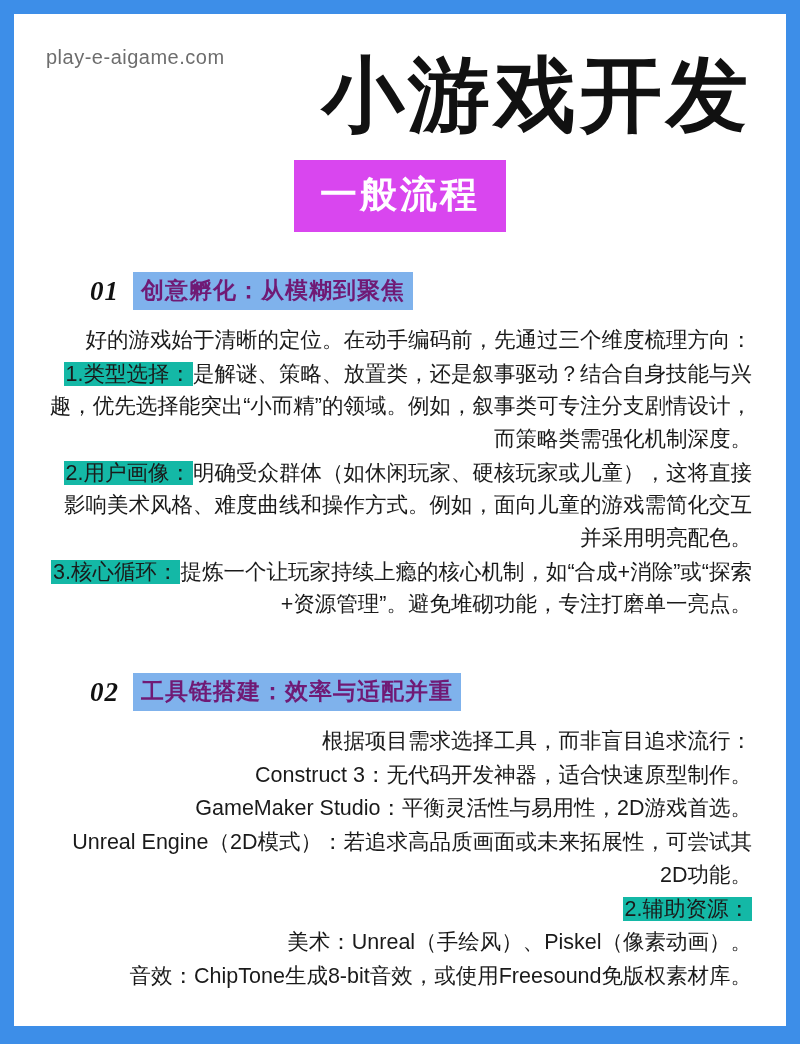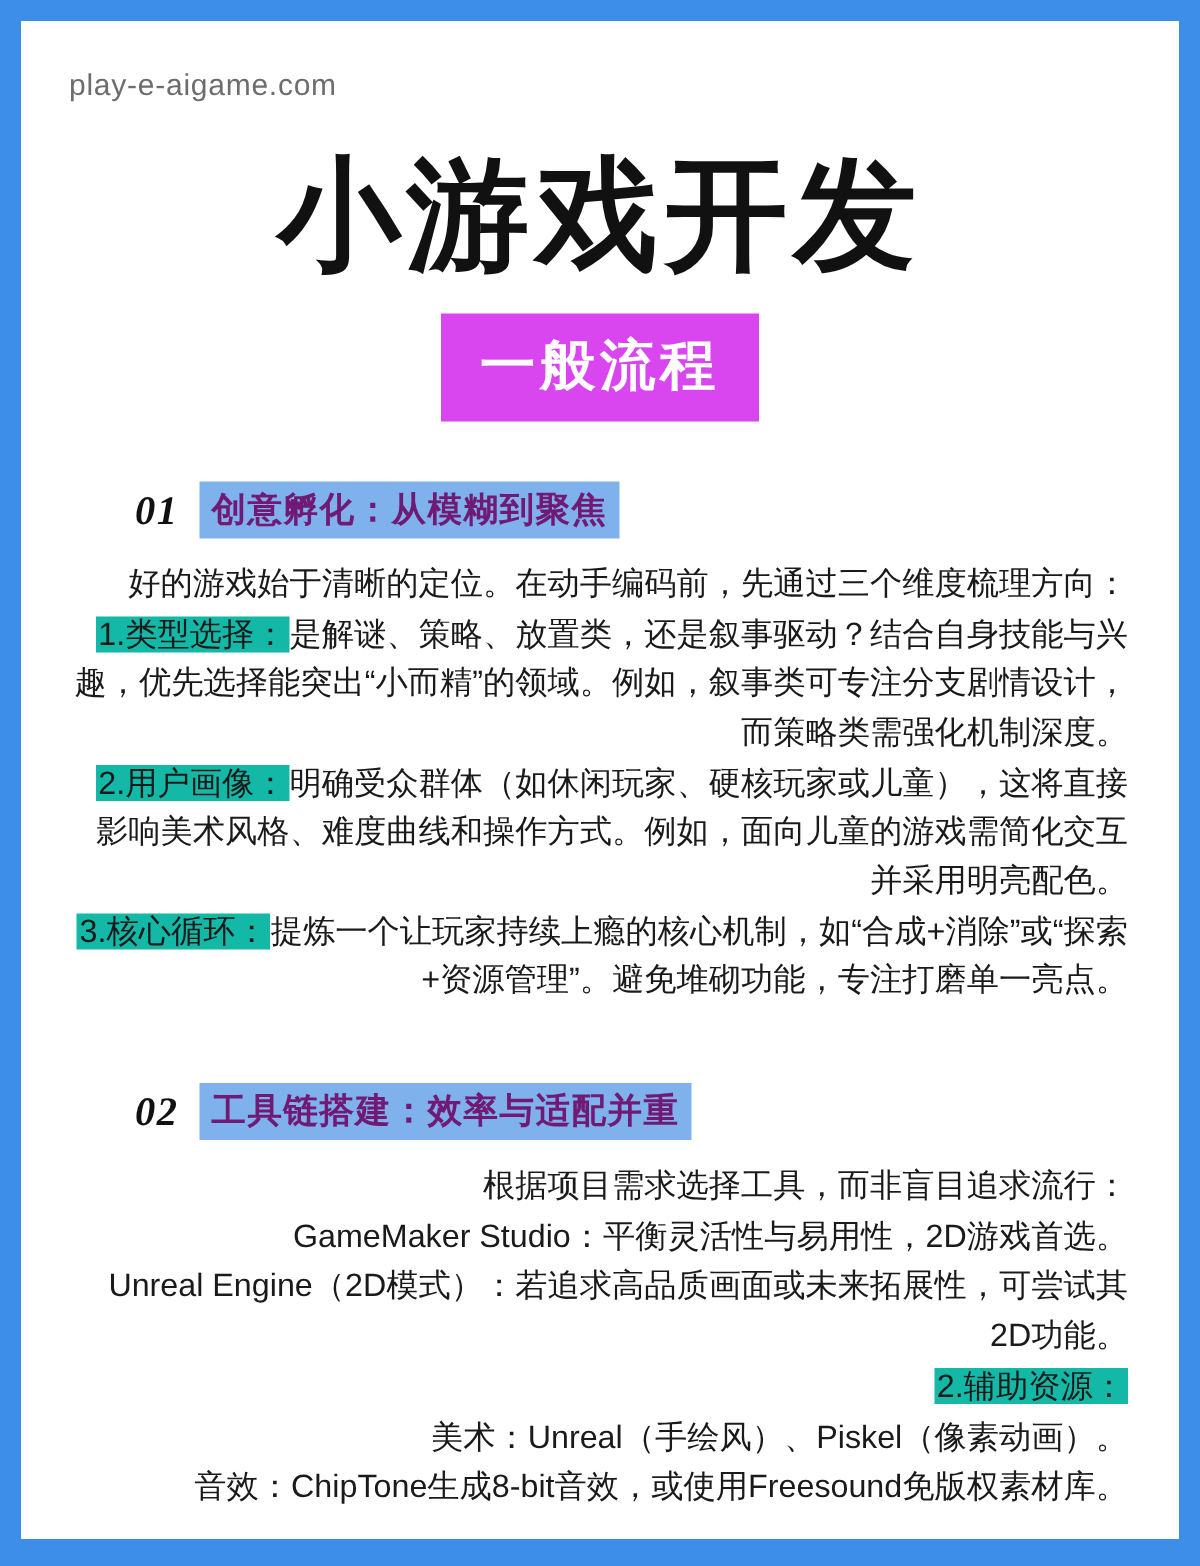--- a/index.html
+++ b/index.html
@@ -37,22 +37,22 @@
     background: rgba(255,255,255,0.82);
     color: #6d6d6d;
     font-size: 20px;
     letter-spacing: 0.5px;
     padding: 6px 12px 7px 12px;
     border-radius: 3px;
     z-index: 5;
   }
   
   .title-wrap {
-    padding-top: 87px;
-    text-align: center;
+    padding-top: 38px;
+    text-align: right;
   }
   .main-title {
     font-family: "Liberation Sans", sans-serif;
     font-weight: bold;
     font-size: 82px;
     line-height: 1.05;
     letter-spacing: 4px;
     color: #111111;
     margin: 0;
   }
@@ -157,20 +157,21 @@
       </div>
     </div>
 
     <div class="section s2-gap">
       <div class="sec-head">
         <span class="sec-num">02</span>
         <span class="sec-title">工具链搭建：效率与适配并重</span>
       </div>
       <div class="body-text">
         <p>根据项目需求选择工具，而非盲目追求流行：</p>
+        <p>Construct 3：无代码开发神器，适合快速原型制作。</p>
         <p>GameMaker Studio：平衡灵活性与易用性，2D游戏首选。</p>
         <p>Unreal Engine（2D模式）：若追求高品质画面或未来拓展性，可尝试其2D功能。</p>
         <p><span class="hl-strong">2.辅助资源：</span></p>
         <p>美术：Unreal（手绘风）、Piskel（像素动画）。</p>
         <p>音效：ChipTone生成8-bit音效，或使用Freesound免版权素材库。</p>
 
       </div>
     </div>
 
   </div>

